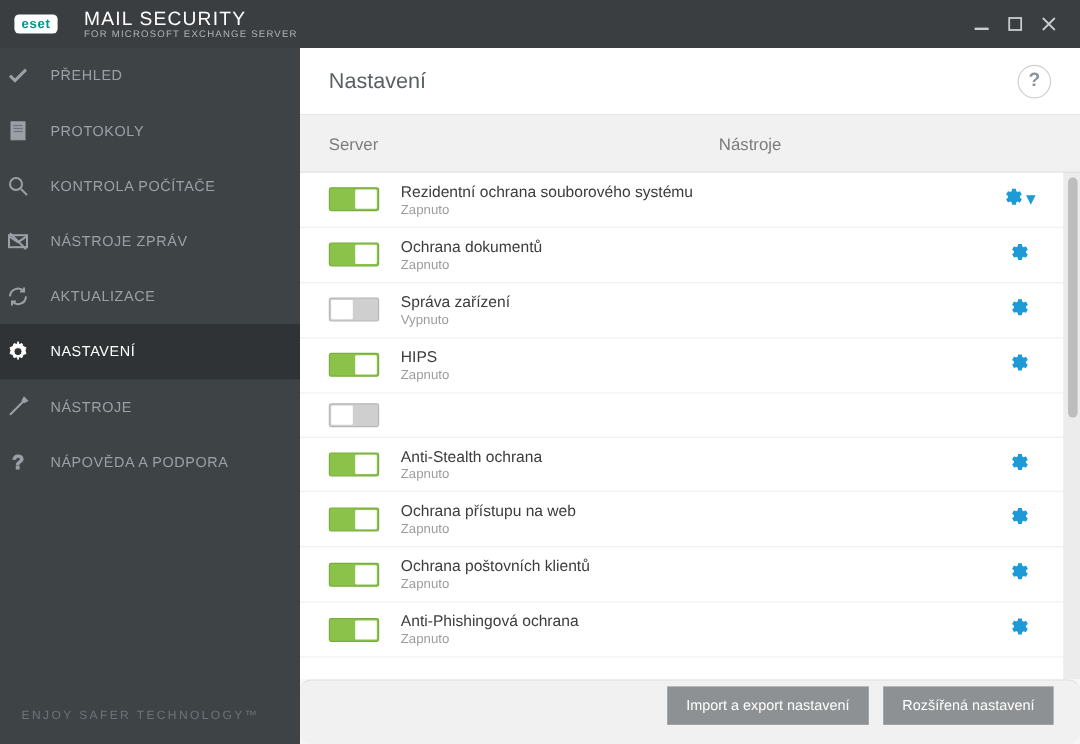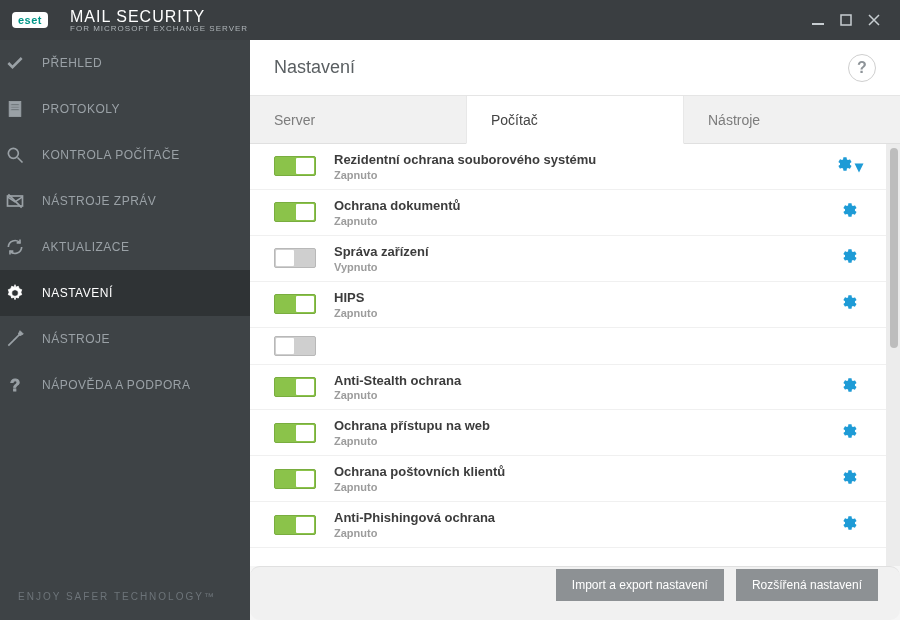--- a/index.html
+++ b/index.html
@@ -33,38 +33,38 @@
   .main { flex: 1; display: flex; flex-direction: column; background: #f6f6f6; min-height: 0; }
   .main-header { height: 56px; background: #fff; border-bottom: 1px solid #e5e5e5; display: flex; align-items: center; padding: 0 24px; }
   .main-title { font-size: 18px; font-weight: 400; color: #5a5f62; flex: 1; }
   .help-btn { width: 28px; height: 28px; border: 1px solid #cfcfcf; border-radius: 50%; display: flex; align-items: center; justify-content: center; color: #8d9398; font-size: 16px; cursor: pointer; font-weight: bold; }
 
   .tabs { display: flex; background: #f1f1f1; }
   .tab { flex: 1; height: 48px; display: flex; align-items: center; padding: 0 24px; font-size: 14px; color: #7c7c7c; cursor: pointer; border-bottom: 1px solid #e0e0e0; }
   .tab.active { background: #fff; color: #444; border-bottom: 1px solid #fff; border-left:1px solid #e8e8e8; border-right:1px solid #e8e8e8; }
 
   .content-wrap { flex: 1; display: flex; min-height: 0; }
-  .content { flex: 1; background: #fff; overflow-y: auto; font-weight: bold; }
+  .content { flex: 1; background: #fff; overflow-y: auto; }
   .row { display: flex; align-items: center; padding: 8px 24px; border-bottom: 1px solid #f0f0f0; }
   .toggle { width: 42px; height: 20px; position: relative; border-radius: 2px; margin-right: 18px; flex-shrink: 0; cursor: pointer; }
   .toggle.on { background: #8bc34a; border: 1px solid #79ad3f; }
   .toggle.on::after { content:""; position:absolute; right:1px; top:1px; width:18px; height:16px; background:#fff; border-radius:1px; }
   .toggle.off { background: #cfcfcf; border: 1px solid #b8b8b8; }
   .toggle.off::after { content:""; position:absolute; left:1px; top:1px; width:18px; height:16px; background:#fff; border-radius:1px; }
   .row-text { flex: 1; }
   .row-title { font-size: 13px; color: #3c3c3c; line-height: 1.3; }
   .row-sub { font-size: 11px; color: #9c9c9c; }
   .gear { width: 24px; color: #1e9bd6; cursor: pointer; display: flex; align-items: center; justify-content: center; }
   .gear svg { width: 16px; height: 16px; fill: currentColor; }
   .gear .caret { margin-left: 2px; }
 
   .scrollbar { width: 14px; background: rgba(0,0,0,0.04); position: relative; }
   .scrollbar-thumb { position: absolute; top: 4px; right: 2px; width: 8px; height: 200px; background: #bdbdbd; border-radius: 4px; }
 
-  .footer { height: 54px; background: #f1f1f1; border-top: 1px solid #e0e0e0; display: flex; align-items: flex-start; justify-content: flex-end; padding: 2px 22px; gap: 12px; border-radius: 10px; }
+  .footer { height: 54px; background: #f1f1f1; border-top: 1px solid #e0e0e0; display: flex; align-items: flex-end; justify-content: flex-end; padding: 16px 22px; gap: 12px; border-radius: 10px; }
   .btn { height: 32px; padding: 0 16px; background: #8d9194; color: #fff; font-size: 12px; border: none; display: flex; align-items: center; cursor: pointer; }
   .btn span { text-decoration: none; }
 </style>
 </head>
 <body>
 
 <div class="app">
 
   <div class="titlebar">
     <div class="logo-badge">eset</div>
@@ -184,23 +184,20 @@
       <div class="main-header">
         <div class="main-title">Nastavení</div>
         <div class="help-btn">
           <span>?</span>
         </div>
       </div>
 
       <div class="tabs">
         <div class="tab">
             <span>Server</span>
-          </div>
-        <div class="tab active">
-            <span>Počítač</span>
           </div>
         <div class="tab">
             <span>Nástroje</span>
           </div>
       </div>
 
       <div class="content-wrap">
         <div class="content" id="settings-list">
             <div class="row">
               <div class="toggle on"></div>

